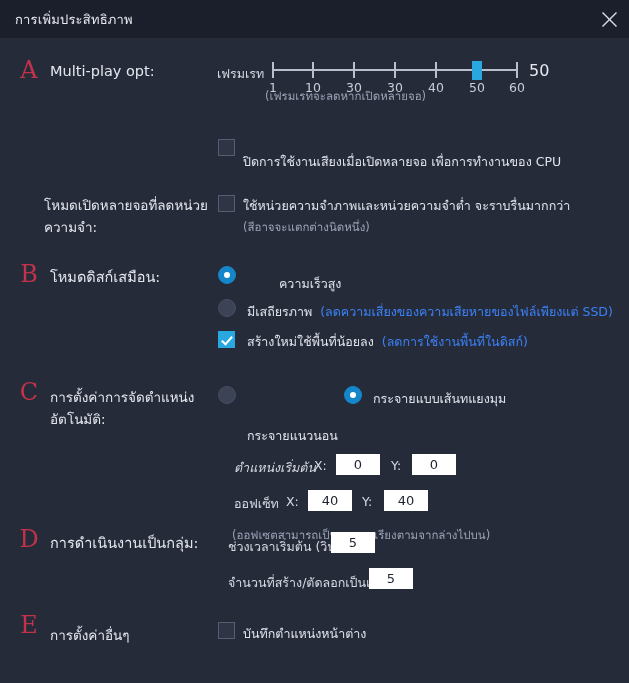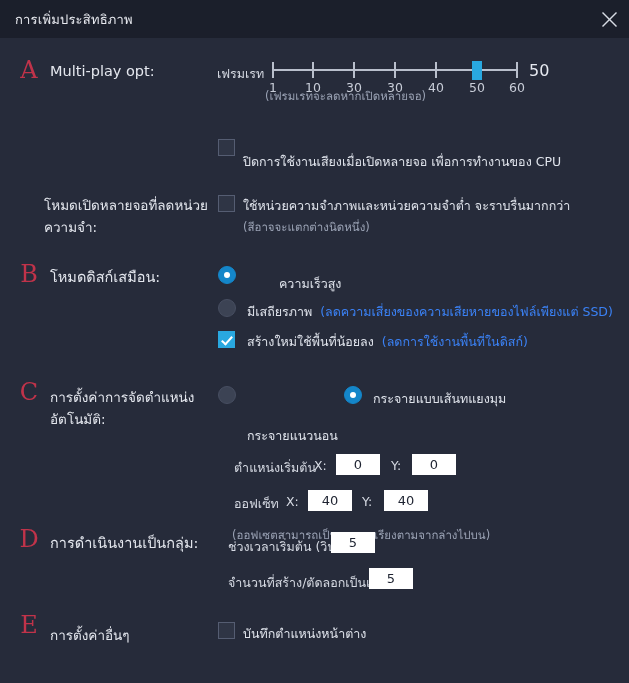--- a/index.html
+++ b/index.html
@@ -243,21 +243,21 @@
     <div class="marker" style="left:14px; top:340px;">C</div>
     <div class="sec-label small" style="left:50px; top:348px;">การตั้งค่าการจัดตำแหน่ง</div>
     <div class="sec-label small" style="left:50px; top:370px;">อัตโนมัติ:</div>
 
     <div class="radio" style="left:218px; top:348px;"></div>
     <div class="opt-text" style="left:247px; top:351px;margin-top:37px;">กระจายแนวนอน</div>
 
     <div class="radio on" style="left:344px; top:348px;"></div>
     <div class="opt-text" style="left:373px; top:351px;">กระจายแบบเส้นทแยงมุม</div>
 
-    <div class="field-label" style="left:234px; top:420px;">ตำแหน่งเริ่มต้น</div>
+    <div class="field-label" style="left:234px; top:420px;font-style:italic;">ตำแหน่งเริ่มต้น</div>
     <div class="field-label" style="left:314px; top:420px;">X:</div>
     <div class="numfield" style="left:336px; top:416px; width:44px;">0</div>
     <div class="field-label" style="left:391px; top:420px;">Y:</div>
     <div class="numfield" style="left:412px; top:416px; width:44px;">0</div>
 
     <div class="field-label" style="left:234px; top:456px;">ออฟเซ็ท</div>
     <div class="field-label" style="left:286px; top:456px;">X:</div>
     <div class="numfield" style="left:308px; top:452px; width:44px;">40</div>
     <div class="field-label" style="left:362px; top:456px;">Y:</div>
     <div class="numfield" style="left:384px; top:452px; width:44px;">40</div>

